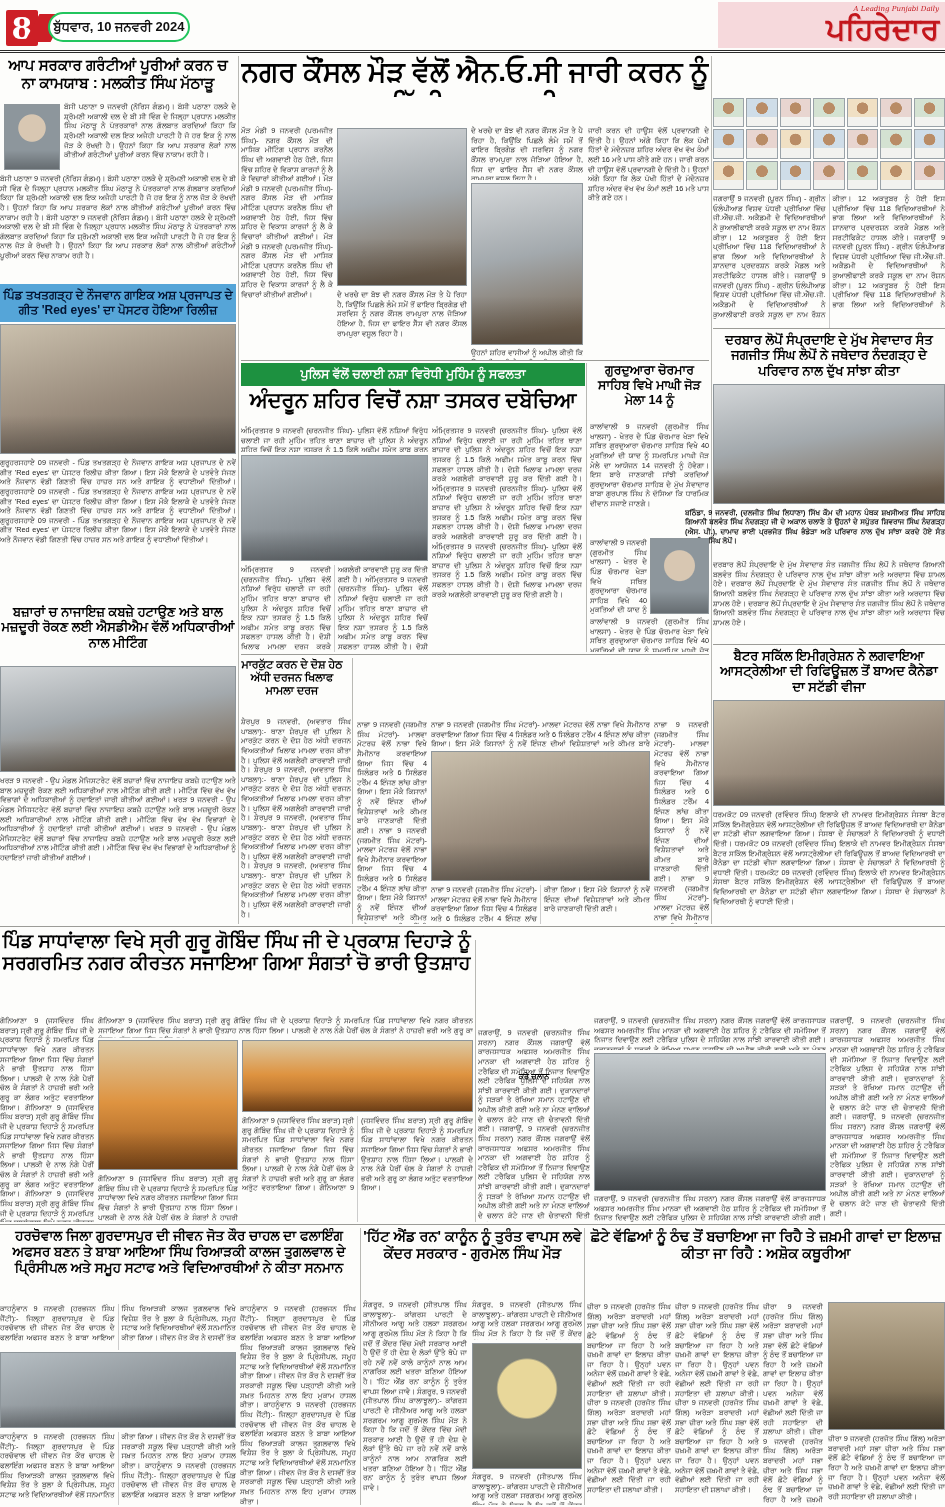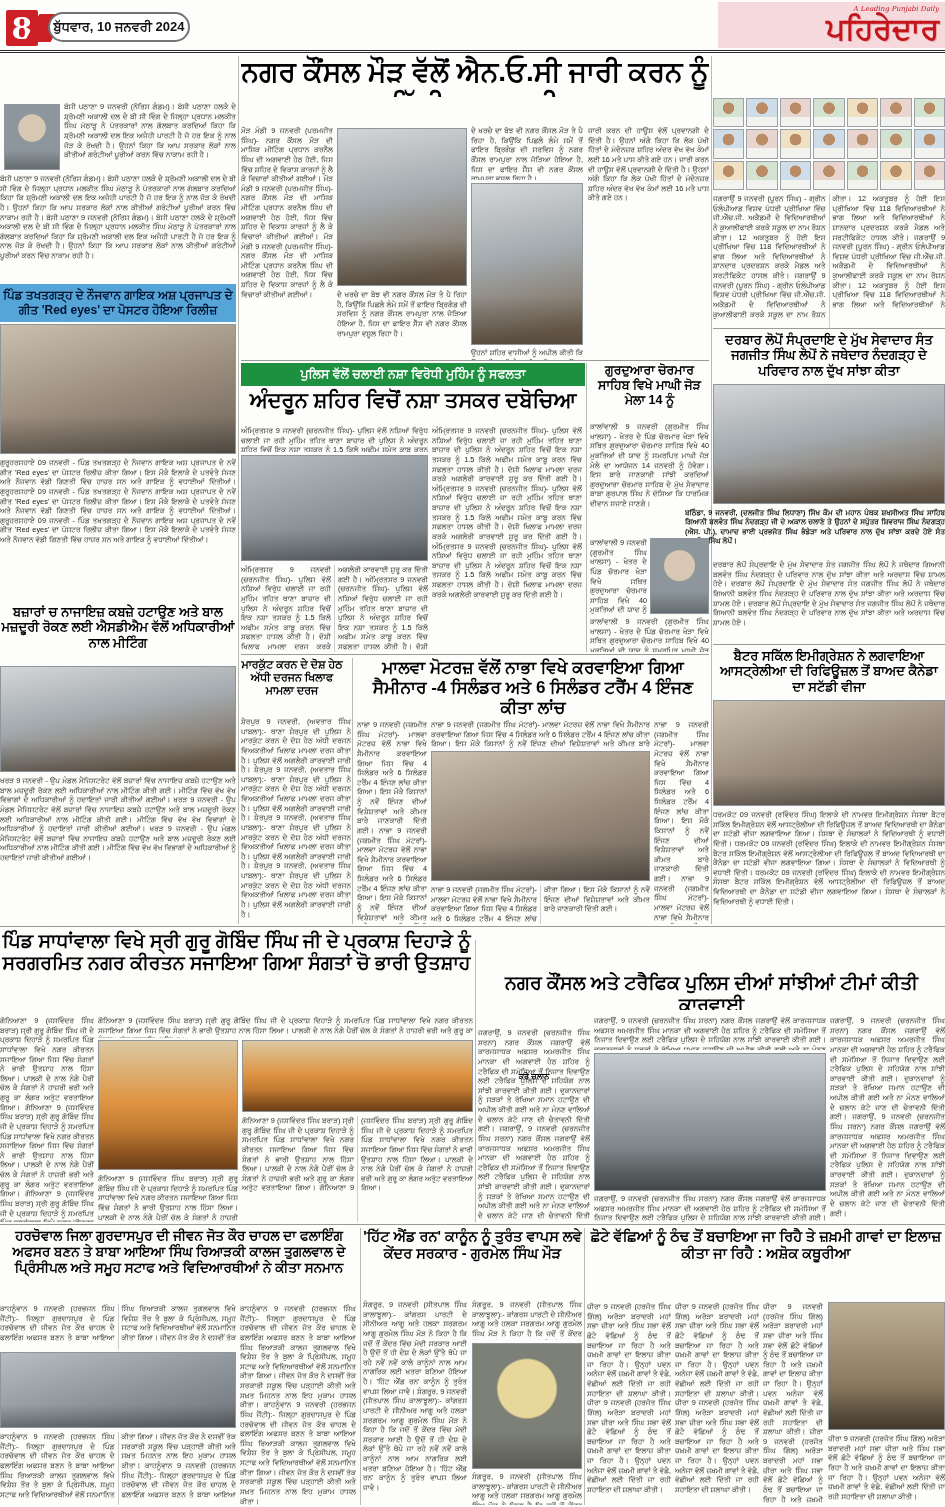--- a/index.html
+++ b/index.html
@@ -3,21 +3,21 @@
 <meta charset="utf-8">
 <style>
   html,body{margin:0;padding:0;background:#e8e8e4;}
   #page{position:relative;width:945px;height:1507px;background:#fdfdfb;margin:0 auto;
         font-family:"Liberation Sans","DejaVu Sans",sans-serif;overflow:hidden;}
   .abs{position:absolute;box-sizing:border-box;overflow:hidden;}
   
   .pagebox{background:#cd1f26;color:#fff;font-family:"DejaVu Serif",serif;font-weight:bold;
            font-size:30px;display:flex;align-items:center;justify-content:center;border-radius:2px;}
   .ribbon{background:#cd1f26;transform:skewX(-28deg);}
-  .datepill{background:#fff;border:2px solid #737373;border-radius:16px;display:flex;align-items:center;
+  .datepill{background:#fff;border:2px solid #22c55e;border-radius:16px;display:flex;align-items:center;
             justify-content:center;font-weight:bold;font-size:13px;color:#111;}
   .logoblock{background:#f6d9dc;display:flex;flex-direction:column;align-items:flex-end;justify-content:center;padding:1px 6px;}
   .logotag{color:#c3161c;font-size:7px;font-style:italic;font-family:"DejaVu Serif",serif;line-height:1;}
   .logotxt{color:#c3161c;font-size:30px;font-weight:bold;line-height:1.05;text-shadow:1px 1px 0 #e8a7ab;}
   .mastrule{border-top:3px double #2a2a2a;}
   
   .h{font-weight:bold;color:#000;text-align:center;line-height:1.18;}
   .bt{font-size:7.3px;line-height:1.32;text-align:justify;color:#1d1d1d;}
   .bt2{column-count:2;column-gap:7px;column-rule:1px solid #ccc;}
   .cap{font-size:7.2px;line-height:1.3;text-align:justify;color:#111;font-weight:bold;}
@@ -70,20 +70,21 @@
   <div class="abs vr" style="left:475px;top:940px;height:282px;"></div>
   <div class="abs vr" style="left:360px;top:1228px;height:277px;"></div>
   <div class="abs vr" style="left:584px;top:1228px;height:277px;"></div>
   <div class="abs hr1" style="left:241px;top:360px;width:468px;"></div>
   <div class="abs hr1" style="left:241px;top:654px;width:468px;"></div>
   <div class="abs hr1" style="left:713px;top:328px;width:232px;"></div>
   <div class="abs hr1" style="left:713px;top:644px;width:232px;"></div>
   <div class="abs hr1" style="left:0;top:926px;width:945px;"></div>
   <div class="abs hr1" style="left:0;top:1224px;width:945px;"></div>
 
+  <div class="abs h" style="left:0;top:56px;width:236px;height:44px;font-size:15px;">ਆਪ ਸਰਕਾਰ ਗਰੰਟੀਆਂ ਪੂਰੀਆਂ ਕਰਨ ਚ ਨਾ ਕਾਮਯਾਬ : ਮਲਕੀਤ ਸਿੰਘ ਮੱਠਾੜੂ</div>
   <div class="abs ph ph--portrait" style="left:4px;top:104px;width:56px;height:66px;"></div>
   <div class="abs bt" style="left:64px;top:102px;width:172px;height:70px;">ਬੱਸੀ ਪਠਾਣਾ 9 ਜਨਵਰੀ (ਨੋਰਿਸ ਗੰਡਮ)। ਬੱਸੀ ਪਠਾਣਾ ਹਲਕੇ ਦੇ ਸ਼੍ਰੋਮਣੀ ਅਕਾਲੀ ਦਲ ਦੇ ਬੀ ਸੀ ਵਿੰਗ ਦੇ ਜਿਲ੍ਹਾ ਪ੍ਰਧਾਨ ਮਲਕੀਤ ਸਿੰਘ ਮੱਠਾੜੂ ਨੇ ਪੱਤਰਕਾਰਾਂ ਨਾਲ ਗੱਲਬਾਤ ਕਰਦਿਆਂ ਕਿਹਾ ਕਿ ਸ਼੍ਰੋਮਣੀ ਅਕਾਲੀ ਦਲ ਇਕ ਅਜੇਹੀ ਪਾਰਟੀ ਹੈ ਜੋ ਹਰ ਇਕ ਨੂੰ ਨਾਲ ਜੋੜ ਕੇ ਰੱਖਦੀ ਹੈ। ਉਹਨਾਂ ਕਿਹਾ ਕਿ ਆਪ ਸਰਕਾਰ ਲੋਕਾਂ ਨਾਲ ਕੀਤੀਆਂ ਗਰੰਟੀਆਂ ਪੂਰੀਆਂ ਕਰਨ ਵਿੱਚ ਨਾਕਾਮ ਰਹੀ ਹੈ।</div>
   <div class="abs bt" style="left:0;top:174px;width:236px;height:108px;">ਬੱਸੀ ਪਠਾਣਾ 9 ਜਨਵਰੀ (ਨੋਰਿਸ ਗੰਡਮ)। ਬੱਸੀ ਪਠਾਣਾ ਹਲਕੇ ਦੇ ਸ਼੍ਰੋਮਣੀ ਅਕਾਲੀ ਦਲ ਦੇ ਬੀ ਸੀ ਵਿੰਗ ਦੇ ਜਿਲ੍ਹਾ ਪ੍ਰਧਾਨ ਮਲਕੀਤ ਸਿੰਘ ਮੱਠਾੜੂ ਨੇ ਪੱਤਰਕਾਰਾਂ ਨਾਲ ਗੱਲਬਾਤ ਕਰਦਿਆਂ ਕਿਹਾ ਕਿ ਸ਼੍ਰੋਮਣੀ ਅਕਾਲੀ ਦਲ ਇਕ ਅਜੇਹੀ ਪਾਰਟੀ ਹੈ ਜੋ ਹਰ ਇਕ ਨੂੰ ਨਾਲ ਜੋੜ ਕੇ ਰੱਖਦੀ ਹੈ। ਉਹਨਾਂ ਕਿਹਾ ਕਿ ਆਪ ਸਰਕਾਰ ਲੋਕਾਂ ਨਾਲ ਕੀਤੀਆਂ ਗਰੰਟੀਆਂ ਪੂਰੀਆਂ ਕਰਨ ਵਿੱਚ ਨਾਕਾਮ ਰਹੀ ਹੈ। ਬੱਸੀ ਪਠਾਣਾ 9 ਜਨਵਰੀ (ਨੋਰਿਸ ਗੰਡਮ)। ਬੱਸੀ ਪਠਾਣਾ ਹਲਕੇ ਦੇ ਸ਼੍ਰੋਮਣੀ ਅਕਾਲੀ ਦਲ ਦੇ ਬੀ ਸੀ ਵਿੰਗ ਦੇ ਜਿਲ੍ਹਾ ਪ੍ਰਧਾਨ ਮਲਕੀਤ ਸਿੰਘ ਮੱਠਾੜੂ ਨੇ ਪੱਤਰਕਾਰਾਂ ਨਾਲ ਗੱਲਬਾਤ ਕਰਦਿਆਂ ਕਿਹਾ ਕਿ ਸ਼੍ਰੋਮਣੀ ਅਕਾਲੀ ਦਲ ਇਕ ਅਜੇਹੀ ਪਾਰਟੀ ਹੈ ਜੋ ਹਰ ਇਕ ਨੂੰ ਨਾਲ ਜੋੜ ਕੇ ਰੱਖਦੀ ਹੈ। ਉਹਨਾਂ ਕਿਹਾ ਕਿ ਆਪ ਸਰਕਾਰ ਲੋਕਾਂ ਨਾਲ ਕੀਤੀਆਂ ਗਰੰਟੀਆਂ ਪੂਰੀਆਂ ਕਰਨ ਵਿੱਚ ਨਾਕਾਮ ਰਹੀ ਹੈ।</div>
 
   <div class="abs klb" style="left:0;top:284px;width:236px;height:38px;font-size:12px;">ਪਿੰਡ ਤਖਤਗੜ੍ਹ ਦੇ ਨੌਜਵਾਨ ਗਾਇਕ ਅਸ਼ ਪ੍ਰਜਾਪਤ ਦੇ ਗੀਤ 'Red eyes' ਦਾ ਪੋਸਟਰ ਹੋਇਆ ਰਿਲੀਜ਼</div>
   <div class="abs ph ph--warm" style="left:0;top:324px;width:236px;height:130px;"></div>
   <div class="abs bt" style="left:0;top:458px;width:236px;height:144px;">ਗੁਰੂਹਰਸਹਾਏ 09 ਜਨਵਰੀ - ਪਿੰਡ ਤਖਤਗੜ੍ਹ ਦੇ ਨੌਜਵਾਨ ਗਾਇਕ ਅਸ਼ ਪ੍ਰਜਾਪਤ ਦੇ ਨਵੇਂ ਗੀਤ 'Red eyes' ਦਾ ਪੋਸਟਰ ਰਿਲੀਜ਼ ਕੀਤਾ ਗਿਆ। ਇਸ ਮੌਕੇ ਇਲਾਕੇ ਦੇ ਪਤਵੰਤੇ ਸੱਜਣ ਅਤੇ ਨੌਜਵਾਨ ਵੱਡੀ ਗਿਣਤੀ ਵਿੱਚ ਹਾਜ਼ਰ ਸਨ ਅਤੇ ਗਾਇਕ ਨੂੰ ਵਧਾਈਆਂ ਦਿੱਤੀਆਂ। ਗੁਰੂਹਰਸਹਾਏ 09 ਜਨਵਰੀ - ਪਿੰਡ ਤਖਤਗੜ੍ਹ ਦੇ ਨੌਜਵਾਨ ਗਾਇਕ ਅਸ਼ ਪ੍ਰਜਾਪਤ ਦੇ ਨਵੇਂ ਗੀਤ 'Red eyes' ਦਾ ਪੋਸਟਰ ਰਿਲੀਜ਼ ਕੀਤਾ ਗਿਆ। ਇਸ ਮੌਕੇ ਇਲਾਕੇ ਦੇ ਪਤਵੰਤੇ ਸੱਜਣ ਅਤੇ ਨੌਜਵਾਨ ਵੱਡੀ ਗਿਣਤੀ ਵਿੱਚ ਹਾਜ਼ਰ ਸਨ ਅਤੇ ਗਾਇਕ ਨੂੰ ਵਧਾਈਆਂ ਦਿੱਤੀਆਂ। ਗੁਰੂਹਰਸਹਾਏ 09 ਜਨਵਰੀ - ਪਿੰਡ ਤਖਤਗੜ੍ਹ ਦੇ ਨੌਜਵਾਨ ਗਾਇਕ ਅਸ਼ ਪ੍ਰਜਾਪਤ ਦੇ ਨਵੇਂ ਗੀਤ 'Red eyes' ਦਾ ਪੋਸਟਰ ਰਿਲੀਜ਼ ਕੀਤਾ ਗਿਆ। ਇਸ ਮੌਕੇ ਇਲਾਕੇ ਦੇ ਪਤਵੰਤੇ ਸੱਜਣ ਅਤੇ ਨੌਜਵਾਨ ਵੱਡੀ ਗਿਣਤੀ ਵਿੱਚ ਹਾਜ਼ਰ ਸਨ ਅਤੇ ਗਾਇਕ ਨੂੰ ਵਧਾਈਆਂ ਦਿੱਤੀਆਂ।</div>
 
   <div class="abs h" style="left:0;top:604px;width:236px;height:60px;font-size:13px;">ਬਜ਼ਾਰਾਂ ਚ ਨਾਜਾਇਜ਼ ਕਬਜ਼ੇ ਹਟਾਉਣ ਅਤੇ ਬਾਲ ਮਜ਼ਦੂਰੀ ਰੋਕਣ ਲਈ ਐਸਡੀਐਮ ਵੱਲੋਂ ਅਧਿਕਾਰੀਆਂ ਨਾਲ ਮੀਟਿੰਗ</div>
   <div class="abs ph ph--indoor" style="left:0;top:666px;width:236px;height:106px;"></div>
@@ -137,40 +138,38 @@
 
   <div class="abs h" style="left:590px;top:363px;width:119px;height:56px;font-size:12.5px;">ਗੁਰਦੁਆਰਾ ਚੋਰਮਾਰ ਸਾਹਿਬ ਵਿਖੇ ਮਾਘੀ ਜੋੜ ਮੇਲਾ 14 ਨੂੰ</div>
   <div class="abs bt" style="left:590px;top:422px;width:119px;height:114px;">ਕਾਲਾਂਵਾਲੀ 9 ਜਨਵਰੀ (ਗੁਰਮੀਤ ਸਿੰਘ ਖਾਲਸਾ) - ਖੇਤਰ ਦੇ ਪਿੰਡ ਚੋਰਮਾਰ ਖੇੜਾ ਵਿਖੇ ਸਥਿਤ ਗੁਰਦੁਆਰਾ ਚੋਰਮਾਰ ਸਾਹਿਬ ਵਿਖੇ 40 ਮੁਕਤਿਆਂ ਦੀ ਯਾਦ ਨੂੰ ਸਮਰਪਿਤ ਮਾਘੀ ਜੋੜ ਮੇਲੇ ਦਾ ਆਯੋਜਨ 14 ਜਨਵਰੀ ਨੂੰ ਹੋਵੇਗਾ। ਇਸ ਬਾਰੇ ਜਾਣਕਾਰੀ ਸਾਂਝੀ ਕਰਦਿਆਂ ਗੁਰਦੁਆਰਾ ਚੋਰਮਾਰ ਸਾਹਿਬ ਦੇ ਮੁੱਖ ਸੇਵਾਦਾਰ ਬਾਬਾ ਗੁਰਪਾਲ ਸਿੰਘ ਨੇ ਦੱਸਿਆ ਕਿ ਧਾਰਮਿਕ ਦੀਵਾਨ ਸਜਾਏ ਜਾਣਗੇ।</div>
   <div class="abs ph ph--portrait" style="left:650px;top:538px;width:59px;height:76px;"></div>
   <div class="abs bt" style="left:590px;top:538px;width:57px;height:76px;">ਕਾਲਾਂਵਾਲੀ 9 ਜਨਵਰੀ (ਗੁਰਮੀਤ ਸਿੰਘ ਖਾਲਸਾ) - ਖੇਤਰ ਦੇ ਪਿੰਡ ਚੋਰਮਾਰ ਖੇੜਾ ਵਿਖੇ ਸਥਿਤ ਗੁਰਦੁਆਰਾ ਚੋਰਮਾਰ ਸਾਹਿਬ ਵਿਖੇ 40 ਮੁਕਤਿਆਂ ਦੀ ਯਾਦ ਨੂੰ ਸਮਰਪਿਤ ਮਾਘੀ ਜੋੜ ਮੇਲੇ ਦਾ ਆਯੋਜਨ 14 ਜਨਵਰੀ ਨੂੰ ਹੋਵੇਗਾ। ਇਸ ਬਾਰੇ ਜਾਣਕਾਰੀ ਸਾਂਝੀ ਕਰਦਿਆਂ ਗੁਰਦੁਆਰਾ ਚੋਰਮਾਰ ਸਾਹਿਬ ਦੇ ਮੁੱਖ ਸੇਵਾਦਾਰ ਬਾਬਾ ਗੁਰਪਾਲ ਸਿੰਘ ਨੇ ਦੱਸਿਆ ਕਿ ਧਾਰਮਿਕ ਦੀਵਾਨ ਸਜਾਏ ਜਾਣਗੇ।</div>
   <div class="abs bt" style="left:590px;top:617px;width:119px;height:35px;">ਕਾਲਾਂਵਾਲੀ 9 ਜਨਵਰੀ (ਗੁਰਮੀਤ ਸਿੰਘ ਖਾਲਸਾ) - ਖੇਤਰ ਦੇ ਪਿੰਡ ਚੋਰਮਾਰ ਖੇੜਾ ਵਿਖੇ ਸਥਿਤ ਗੁਰਦੁਆਰਾ ਚੋਰਮਾਰ ਸਾਹਿਬ ਵਿਖੇ 40 ਮੁਕਤਿਆਂ ਦੀ ਯਾਦ ਨੂੰ ਸਮਰਪਿਤ ਮਾਘੀ ਜੋੜ ਮੇਲੇ ਦਾ ਆਯੋਜਨ 14 ਜਨਵਰੀ ਨੂੰ ਹੋਵੇਗਾ। ਇਸ ਬਾਰੇ ਜਾਣਕਾਰੀ ਸਾਂਝੀ ਕਰਦਿਆਂ ਗੁਰਦੁਆਰਾ ਚੋਰਮਾਰ ਸਾਹਿਬ ਦੇ ਮੁੱਖ ਸੇਵਾਦਾਰ ਬਾਬਾ ਗੁਰਪਾਲ ਸਿੰਘ ਨੇ ਦੱਸਿਆ ਕਿ ਧਾਰਮਿਕ ਦੀਵਾਨ ਸਜਾਏ ਜਾਣਗੇ।</div>
 
   <div class="abs h" style="left:237px;top:658px;width:110px;height:56px;font-size:11px;">ਮਾਰਕੁੱਟ ਕਰਨ ਦੇ ਦੋਸ਼ ਹੇਠ ਅੱਧੀ ਦਰਜਨ ਖਿਲਾਫ ਮਾਮਲਾ ਦਰਜ</div>
   <div class="abs bt" style="left:241px;top:717px;width:110px;height:207px;">ਸ਼ੇਰਪੁਰ 9 ਜਨਵਰੀ, (ਅਵਤਾਰ ਸਿੰਘ ਪਾਬਲਾ):- ਥਾਣਾ ਸ਼ੇਰਪੁਰ ਦੀ ਪੁਲਿਸ ਨੇ ਮਾਰਕੁੱਟ ਕਰਨ ਦੇ ਦੋਸ਼ ਹੇਠ ਅੱਧੀ ਦਰਜਨ ਵਿਅਕਤੀਆਂ ਖਿਲਾਫ ਮਾਮਲਾ ਦਰਜ ਕੀਤਾ ਹੈ। ਪੁਲਿਸ ਵੱਲੋਂ ਅਗਲੇਰੀ ਕਾਰਵਾਈ ਜਾਰੀ ਹੈ। ਸ਼ੇਰਪੁਰ 9 ਜਨਵਰੀ, (ਅਵਤਾਰ ਸਿੰਘ ਪਾਬਲਾ):- ਥਾਣਾ ਸ਼ੇਰਪੁਰ ਦੀ ਪੁਲਿਸ ਨੇ ਮਾਰਕੁੱਟ ਕਰਨ ਦੇ ਦੋਸ਼ ਹੇਠ ਅੱਧੀ ਦਰਜਨ ਵਿਅਕਤੀਆਂ ਖਿਲਾਫ ਮਾਮਲਾ ਦਰਜ ਕੀਤਾ ਹੈ। ਪੁਲਿਸ ਵੱਲੋਂ ਅਗਲੇਰੀ ਕਾਰਵਾਈ ਜਾਰੀ ਹੈ। ਸ਼ੇਰਪੁਰ 9 ਜਨਵਰੀ, (ਅਵਤਾਰ ਸਿੰਘ ਪਾਬਲਾ):- ਥਾਣਾ ਸ਼ੇਰਪੁਰ ਦੀ ਪੁਲਿਸ ਨੇ ਮਾਰਕੁੱਟ ਕਰਨ ਦੇ ਦੋਸ਼ ਹੇਠ ਅੱਧੀ ਦਰਜਨ ਵਿਅਕਤੀਆਂ ਖਿਲਾਫ ਮਾਮਲਾ ਦਰਜ ਕੀਤਾ ਹੈ। ਪੁਲਿਸ ਵੱਲੋਂ ਅਗਲੇਰੀ ਕਾਰਵਾਈ ਜਾਰੀ ਹੈ। ਸ਼ੇਰਪੁਰ 9 ਜਨਵਰੀ, (ਅਵਤਾਰ ਸਿੰਘ ਪਾਬਲਾ):- ਥਾਣਾ ਸ਼ੇਰਪੁਰ ਦੀ ਪੁਲਿਸ ਨੇ ਮਾਰਕੁੱਟ ਕਰਨ ਦੇ ਦੋਸ਼ ਹੇਠ ਅੱਧੀ ਦਰਜਨ ਵਿਅਕਤੀਆਂ ਖਿਲਾਫ ਮਾਮਲਾ ਦਰਜ ਕੀਤਾ ਹੈ। ਪੁਲਿਸ ਵੱਲੋਂ ਅਗਲੇਰੀ ਕਾਰਵਾਈ ਜਾਰੀ ਹੈ।</div>
 
-  <div class="abs h" style="left:357px;top:658px;width:352px;height:58px;font-size:17px;">ਮਾਲਵਾ ਮੋਟਰਜ਼ ਵੱਲੋਂ ਨਾਭਾ ਵਿਖੇ ਕਰਵਾਇਆ ਗਿਆ ਸੈਮੀਨਾਰ -4 ਸਿਲੰਡਰ ਅਤੇ 6 ਸਿਲੰਡਰ ਟਰੈਂਮ 4 ਇੰਜਣ ਕੀਤਾ ਲਾਂਚ</div>
   <div class="abs bt" style="left:357px;top:720px;width:70px;height:204px;">ਨਾਭਾ 9 ਜਨਵਰੀ (ਜਗਮੀਤ ਸਿੰਘ ਮੱਟਰਾਂ)- ਮਾਲਵਾ ਮੋਟਰਜ਼ ਵੱਲੋਂ ਨਾਭਾ ਵਿਖੇ ਸੈਮੀਨਾਰ ਕਰਵਾਇਆ ਗਿਆ ਜਿਸ ਵਿੱਚ 4 ਸਿਲੰਡਰ ਅਤੇ 6 ਸਿਲੰਡਰ ਟਰੈਂਮ 4 ਇੰਜਣ ਲਾਂਚ ਕੀਤਾ ਗਿਆ। ਇਸ ਮੌਕੇ ਕਿਸਾਨਾਂ ਨੂੰ ਨਵੇਂ ਇੰਜਣ ਦੀਆਂ ਵਿਸ਼ੇਸ਼ਤਾਵਾਂ ਅਤੇ ਕੀਮਤ ਬਾਰੇ ਜਾਣਕਾਰੀ ਦਿੱਤੀ ਗਈ। ਨਾਭਾ 9 ਜਨਵਰੀ (ਜਗਮੀਤ ਸਿੰਘ ਮੱਟਰਾਂ)- ਮਾਲਵਾ ਮੋਟਰਜ਼ ਵੱਲੋਂ ਨਾਭਾ ਵਿਖੇ ਸੈਮੀਨਾਰ ਕਰਵਾਇਆ ਗਿਆ ਜਿਸ ਵਿੱਚ 4 ਸਿਲੰਡਰ ਅਤੇ 6 ਸਿਲੰਡਰ ਟਰੈਂਮ 4 ਇੰਜਣ ਲਾਂਚ ਕੀਤਾ ਗਿਆ। ਇਸ ਮੌਕੇ ਕਿਸਾਨਾਂ ਨੂੰ ਨਵੇਂ ਇੰਜਣ ਦੀਆਂ ਵਿਸ਼ੇਸ਼ਤਾਵਾਂ ਅਤੇ ਕੀਮਤ ਬਾਰੇ ਜਾਣਕਾਰੀ ਦਿੱਤੀ ਗਈ।</div>
   <div class="abs bt" style="left:431px;top:720px;width:219px;height:28px;">ਨਾਭਾ 9 ਜਨਵਰੀ (ਜਗਮੀਤ ਸਿੰਘ ਮੱਟਰਾਂ)- ਮਾਲਵਾ ਮੋਟਰਜ਼ ਵੱਲੋਂ ਨਾਭਾ ਵਿਖੇ ਸੈਮੀਨਾਰ ਕਰਵਾਇਆ ਗਿਆ ਜਿਸ ਵਿੱਚ 4 ਸਿਲੰਡਰ ਅਤੇ 6 ਸਿਲੰਡਰ ਟਰੈਂਮ 4 ਇੰਜਣ ਲਾਂਚ ਕੀਤਾ ਗਿਆ। ਇਸ ਮੌਕੇ ਕਿਸਾਨਾਂ ਨੂੰ ਨਵੇਂ ਇੰਜਣ ਦੀਆਂ ਵਿਸ਼ੇਸ਼ਤਾਵਾਂ ਅਤੇ ਕੀਮਤ ਬਾਰੇ ਜਾਣਕਾਰੀ ਦਿੱਤੀ ਗਈ।</div>
   <div class="abs ph ph--warm" style="left:431px;top:751px;width:219px;height:130px;"></div>
   <div class="abs bt bt2" style="left:431px;top:885px;width:219px;height:39px;">ਨਾਭਾ 9 ਜਨਵਰੀ (ਜਗਮੀਤ ਸਿੰਘ ਮੱਟਰਾਂ)- ਮਾਲਵਾ ਮੋਟਰਜ਼ ਵੱਲੋਂ ਨਾਭਾ ਵਿਖੇ ਸੈਮੀਨਾਰ ਕਰਵਾਇਆ ਗਿਆ ਜਿਸ ਵਿੱਚ 4 ਸਿਲੰਡਰ ਅਤੇ 6 ਸਿਲੰਡਰ ਟਰੈਂਮ 4 ਇੰਜਣ ਲਾਂਚ ਕੀਤਾ ਗਿਆ। ਇਸ ਮੌਕੇ ਕਿਸਾਨਾਂ ਨੂੰ ਨਵੇਂ ਇੰਜਣ ਦੀਆਂ ਵਿਸ਼ੇਸ਼ਤਾਵਾਂ ਅਤੇ ਕੀਮਤ ਬਾਰੇ ਜਾਣਕਾਰੀ ਦਿੱਤੀ ਗਈ।</div>
   <div class="abs bt" style="left:654px;top:720px;width:55px;height:204px;">ਨਾਭਾ 9 ਜਨਵਰੀ (ਜਗਮੀਤ ਸਿੰਘ ਮੱਟਰਾਂ)- ਮਾਲਵਾ ਮੋਟਰਜ਼ ਵੱਲੋਂ ਨਾਭਾ ਵਿਖੇ ਸੈਮੀਨਾਰ ਕਰਵਾਇਆ ਗਿਆ ਜਿਸ ਵਿੱਚ 4 ਸਿਲੰਡਰ ਅਤੇ 6 ਸਿਲੰਡਰ ਟਰੈਂਮ 4 ਇੰਜਣ ਲਾਂਚ ਕੀਤਾ ਗਿਆ। ਇਸ ਮੌਕੇ ਕਿਸਾਨਾਂ ਨੂੰ ਨਵੇਂ ਇੰਜਣ ਦੀਆਂ ਵਿਸ਼ੇਸ਼ਤਾਵਾਂ ਅਤੇ ਕੀਮਤ ਬਾਰੇ ਜਾਣਕਾਰੀ ਦਿੱਤੀ ਗਈ। ਨਾਭਾ 9 ਜਨਵਰੀ (ਜਗਮੀਤ ਸਿੰਘ ਮੱਟਰਾਂ)- ਮਾਲਵਾ ਮੋਟਰਜ਼ ਵੱਲੋਂ ਨਾਭਾ ਵਿਖੇ ਸੈਮੀਨਾਰ ਕਰਵਾਇਆ ਗਿਆ ਜਿਸ ਵਿੱਚ 4 ਸਿਲੰਡਰ ਅਤੇ 6 ਸਿਲੰਡਰ ਟਰੈਂਮ 4 ਇੰਜਣ ਲਾਂਚ ਕੀਤਾ ਗਿਆ। ਇਸ ਮੌਕੇ ਕਿਸਾਨਾਂ ਨੂੰ ਨਵੇਂ ਇੰਜਣ ਦੀਆਂ ਵਿਸ਼ੇਸ਼ਤਾਵਾਂ ਅਤੇ ਕੀਮਤ ਬਾਰੇ ਜਾਣਕਾਰੀ ਦਿੱਤੀ ਗਈ।</div>
 
   <div class="abs h" style="left:713px;top:648px;width:232px;height:50px;font-size:13px;">ਬੈਟਰ ਸਕਿੱਲ ਇਮੀਗ੍ਰੇਸ਼ਨ ਨੇ ਲਗਵਾਇਆ ਆਸਟ੍ਰੇਲੀਆ ਦੀ ਰਿਫਿਊਜ਼ਲ ਤੋਂ ਬਾਅਦ ਕੈਨੇਡਾ ਦਾ ਸਟੱਡੀ ਵੀਜਾ</div>
   <div class="abs ph ph--warm" style="left:713px;top:700px;width:232px;height:106px;"></div>
   <div class="abs bt" style="left:713px;top:810px;width:232px;height:114px;">ਧਰਮਕੋਟ 09 ਜਨਵਰੀ (ਰਵਿੰਦਰ ਸਿੰਘ) ਇਲਾਕੇ ਦੀ ਨਾਮਵਰ ਇਮੀਗ੍ਰੇਸ਼ਨ ਸੰਸਥਾ ਬੈਟਰ ਸਕਿੱਲ ਇਮੀਗ੍ਰੇਸ਼ਨ ਵੱਲੋਂ ਆਸਟ੍ਰੇਲੀਆ ਦੀ ਰਿਫਿਊਜ਼ਲ ਤੋਂ ਬਾਅਦ ਵਿਦਿਆਰਥੀ ਦਾ ਕੈਨੇਡਾ ਦਾ ਸਟੱਡੀ ਵੀਜਾ ਲਗਵਾਇਆ ਗਿਆ। ਸੰਸਥਾ ਦੇ ਸੰਚਾਲਕਾਂ ਨੇ ਵਿਦਿਆਰਥੀ ਨੂੰ ਵਧਾਈ ਦਿੱਤੀ। ਧਰਮਕੋਟ 09 ਜਨਵਰੀ (ਰਵਿੰਦਰ ਸਿੰਘ) ਇਲਾਕੇ ਦੀ ਨਾਮਵਰ ਇਮੀਗ੍ਰੇਸ਼ਨ ਸੰਸਥਾ ਬੈਟਰ ਸਕਿੱਲ ਇਮੀਗ੍ਰੇਸ਼ਨ ਵੱਲੋਂ ਆਸਟ੍ਰੇਲੀਆ ਦੀ ਰਿਫਿਊਜ਼ਲ ਤੋਂ ਬਾਅਦ ਵਿਦਿਆਰਥੀ ਦਾ ਕੈਨੇਡਾ ਦਾ ਸਟੱਡੀ ਵੀਜਾ ਲਗਵਾਇਆ ਗਿਆ। ਸੰਸਥਾ ਦੇ ਸੰਚਾਲਕਾਂ ਨੇ ਵਿਦਿਆਰਥੀ ਨੂੰ ਵਧਾਈ ਦਿੱਤੀ। ਧਰਮਕੋਟ 09 ਜਨਵਰੀ (ਰਵਿੰਦਰ ਸਿੰਘ) ਇਲਾਕੇ ਦੀ ਨਾਮਵਰ ਇਮੀਗ੍ਰੇਸ਼ਨ ਸੰਸਥਾ ਬੈਟਰ ਸਕਿੱਲ ਇਮੀਗ੍ਰੇਸ਼ਨ ਵੱਲੋਂ ਆਸਟ੍ਰੇਲੀਆ ਦੀ ਰਿਫਿਊਜ਼ਲ ਤੋਂ ਬਾਅਦ ਵਿਦਿਆਰਥੀ ਦਾ ਕੈਨੇਡਾ ਦਾ ਸਟੱਡੀ ਵੀਜਾ ਲਗਵਾਇਆ ਗਿਆ। ਸੰਸਥਾ ਦੇ ਸੰਚਾਲਕਾਂ ਨੇ ਵਿਦਿਆਰਥੀ ਨੂੰ ਵਧਾਈ ਦਿੱਤੀ।</div>
 
   <div class="abs h" style="left:0;top:930px;width:473px;height:82px;font-size:19px;">ਪਿੰਡ ਸਾਧਾਂਵਾਲਾ ਵਿਖੇ ਸ੍ਰੀ ਗੁਰੂ ਗੋਬਿੰਦ ਸਿੰਘ ਜੀ ਦੇ ਪ੍ਰਕਾਸ਼ ਦਿਹਾੜੇ ਨੂੰ ਸਰਗਰਮਿਤ ਨਗਰ ਕੀਰਤਨ ਸਜਾਇਆ ਗਿਆ ਸੰਗਤਾਂ ਚੋ ਭਾਰੀ ਉਤਸ਼ਾਹ</div>
   <div class="abs bt" style="left:0;top:1016px;width:94px;height:206px;">ਗੋਨਿਆਣਾ 9 (ਜਸਵਿੰਦਰ ਸਿੰਘ ਬਰਾੜ) ਸ੍ਰੀ ਗੁਰੂ ਗੋਬਿੰਦ ਸਿੰਘ ਜੀ ਦੇ ਪ੍ਰਕਾਸ਼ ਦਿਹਾੜੇ ਨੂੰ ਸਮਰਪਿਤ ਪਿੰਡ ਸਾਧਾਂਵਾਲਾ ਵਿਖੇ ਨਗਰ ਕੀਰਤਨ ਸਜਾਇਆ ਗਿਆ ਜਿਸ ਵਿੱਚ ਸੰਗਤਾਂ ਨੇ ਭਾਰੀ ਉਤਸ਼ਾਹ ਨਾਲ ਹਿੱਸਾ ਲਿਆ। ਪਾਲਕੀ ਦੇ ਨਾਲ ਨੰਗੇ ਪੈਰੀਂ ਚੱਲ ਕੇ ਸੰਗਤਾਂ ਨੇ ਹਾਜ਼ਰੀ ਭਰੀ ਅਤੇ ਗੁਰੂ ਕਾ ਲੰਗਰ ਅਤੁੱਟ ਵਰਤਾਇਆ ਗਿਆ। ਗੋਨਿਆਣਾ 9 (ਜਸਵਿੰਦਰ ਸਿੰਘ ਬਰਾੜ) ਸ੍ਰੀ ਗੁਰੂ ਗੋਬਿੰਦ ਸਿੰਘ ਜੀ ਦੇ ਪ੍ਰਕਾਸ਼ ਦਿਹਾੜੇ ਨੂੰ ਸਮਰਪਿਤ ਪਿੰਡ ਸਾਧਾਂਵਾਲਾ ਵਿਖੇ ਨਗਰ ਕੀਰਤਨ ਸਜਾਇਆ ਗਿਆ ਜਿਸ ਵਿੱਚ ਸੰਗਤਾਂ ਨੇ ਭਾਰੀ ਉਤਸ਼ਾਹ ਨਾਲ ਹਿੱਸਾ ਲਿਆ। ਪਾਲਕੀ ਦੇ ਨਾਲ ਨੰਗੇ ਪੈਰੀਂ ਚੱਲ ਕੇ ਸੰਗਤਾਂ ਨੇ ਹਾਜ਼ਰੀ ਭਰੀ ਅਤੇ ਗੁਰੂ ਕਾ ਲੰਗਰ ਅਤੁੱਟ ਵਰਤਾਇਆ ਗਿਆ। ਗੋਨਿਆਣਾ 9 (ਜਸਵਿੰਦਰ ਸਿੰਘ ਬਰਾੜ) ਸ੍ਰੀ ਗੁਰੂ ਗੋਬਿੰਦ ਸਿੰਘ ਜੀ ਦੇ ਪ੍ਰਕਾਸ਼ ਦਿਹਾੜੇ ਨੂੰ ਸਮਰਪਿਤ ਪਿੰਡ ਸਾਧਾਂਵਾਲਾ ਵਿਖੇ ਨਗਰ ਕੀਰਤਨ ਸਜਾਇਆ ਗਿਆ ਜਿਸ ਵਿੱਚ ਸੰਗਤਾਂ ਨੇ ਭਾਰੀ ਉਤਸ਼ਾਹ ਨਾਲ ਹਿੱਸਾ ਲਿਆ। ਪਾਲਕੀ ਦੇ ਨਾਲ ਨੰਗੇ ਪੈਰੀਂ ਚੱਲ ਕੇ ਸੰਗਤਾਂ ਨੇ ਹਾਜ਼ਰੀ ਭਰੀ ਅਤੇ ਗੁਰੂ ਕਾ ਲੰਗਰ ਅਤੁੱਟ ਵਰਤਾਇਆ ਗਿਆ।</div>
   <div class="abs bt" style="left:98px;top:1016px;width:375px;height:22px;">ਗੋਨਿਆਣਾ 9 (ਜਸਵਿੰਦਰ ਸਿੰਘ ਬਰਾੜ) ਸ੍ਰੀ ਗੁਰੂ ਗੋਬਿੰਦ ਸਿੰਘ ਜੀ ਦੇ ਪ੍ਰਕਾਸ਼ ਦਿਹਾੜੇ ਨੂੰ ਸਮਰਪਿਤ ਪਿੰਡ ਸਾਧਾਂਵਾਲਾ ਵਿਖੇ ਨਗਰ ਕੀਰਤਨ ਸਜਾਇਆ ਗਿਆ ਜਿਸ ਵਿੱਚ ਸੰਗਤਾਂ ਨੇ ਭਾਰੀ ਉਤਸ਼ਾਹ ਨਾਲ ਹਿੱਸਾ ਲਿਆ। ਪਾਲਕੀ ਦੇ ਨਾਲ ਨੰਗੇ ਪੈਰੀਂ ਚੱਲ ਕੇ ਸੰਗਤਾਂ ਨੇ ਹਾਜ਼ਰੀ ਭਰੀ ਅਤੇ ਗੁਰੂ ਕਾ ਲੰਗਰ ਅਤੁੱਟ ਵਰਤਾਇਆ ਗਿਆ।</div>
   <div class="abs ph ph--saffron" style="left:98px;top:1040px;width:140px;height:130px;"></div>
   <div class="abs ph ph--saffron" style="left:242px;top:1040px;width:231px;height:72px;"></div>
   <div class="abs bt bt2" style="left:242px;top:1116px;width:231px;height:106px;">ਗੋਨਿਆਣਾ 9 (ਜਸਵਿੰਦਰ ਸਿੰਘ ਬਰਾੜ) ਸ੍ਰੀ ਗੁਰੂ ਗੋਬਿੰਦ ਸਿੰਘ ਜੀ ਦੇ ਪ੍ਰਕਾਸ਼ ਦਿਹਾੜੇ ਨੂੰ ਸਮਰਪਿਤ ਪਿੰਡ ਸਾਧਾਂਵਾਲਾ ਵਿਖੇ ਨਗਰ ਕੀਰਤਨ ਸਜਾਇਆ ਗਿਆ ਜਿਸ ਵਿੱਚ ਸੰਗਤਾਂ ਨੇ ਭਾਰੀ ਉਤਸ਼ਾਹ ਨਾਲ ਹਿੱਸਾ ਲਿਆ। ਪਾਲਕੀ ਦੇ ਨਾਲ ਨੰਗੇ ਪੈਰੀਂ ਚੱਲ ਕੇ ਸੰਗਤਾਂ ਨੇ ਹਾਜ਼ਰੀ ਭਰੀ ਅਤੇ ਗੁਰੂ ਕਾ ਲੰਗਰ ਅਤੁੱਟ ਵਰਤਾਇਆ ਗਿਆ। ਗੋਨਿਆਣਾ 9 (ਜਸਵਿੰਦਰ ਸਿੰਘ ਬਰਾੜ) ਸ੍ਰੀ ਗੁਰੂ ਗੋਬਿੰਦ ਸਿੰਘ ਜੀ ਦੇ ਪ੍ਰਕਾਸ਼ ਦਿਹਾੜੇ ਨੂੰ ਸਮਰਪਿਤ ਪਿੰਡ ਸਾਧਾਂਵਾਲਾ ਵਿਖੇ ਨਗਰ ਕੀਰਤਨ ਸਜਾਇਆ ਗਿਆ ਜਿਸ ਵਿੱਚ ਸੰਗਤਾਂ ਨੇ ਭਾਰੀ ਉਤਸ਼ਾਹ ਨਾਲ ਹਿੱਸਾ ਲਿਆ। ਪਾਲਕੀ ਦੇ ਨਾਲ ਨੰਗੇ ਪੈਰੀਂ ਚੱਲ ਕੇ ਸੰਗਤਾਂ ਨੇ ਹਾਜ਼ਰੀ ਭਰੀ ਅਤੇ ਗੁਰੂ ਕਾ ਲੰਗਰ ਅਤੁੱਟ ਵਰਤਾਇਆ ਗਿਆ।</div>
   <div class="abs bt" style="left:98px;top:1174px;width:140px;height:48px;">ਗੋਨਿਆਣਾ 9 (ਜਸਵਿੰਦਰ ਸਿੰਘ ਬਰਾੜ) ਸ੍ਰੀ ਗੁਰੂ ਗੋਬਿੰਦ ਸਿੰਘ ਜੀ ਦੇ ਪ੍ਰਕਾਸ਼ ਦਿਹਾੜੇ ਨੂੰ ਸਮਰਪਿਤ ਪਿੰਡ ਸਾਧਾਂਵਾਲਾ ਵਿਖੇ ਨਗਰ ਕੀਰਤਨ ਸਜਾਇਆ ਗਿਆ ਜਿਸ ਵਿੱਚ ਸੰਗਤਾਂ ਨੇ ਭਾਰੀ ਉਤਸ਼ਾਹ ਨਾਲ ਹਿੱਸਾ ਲਿਆ। ਪਾਲਕੀ ਦੇ ਨਾਲ ਨੰਗੇ ਪੈਰੀਂ ਚੱਲ ਕੇ ਸੰਗਤਾਂ ਨੇ ਹਾਜ਼ਰੀ ਭਰੀ ਅਤੇ ਗੁਰੂ ਕਾ ਲੰਗਰ ਅਤੁੱਟ ਵਰਤਾਇਆ ਗਿਆ।</div>
 
-  <div class="abs h" style="left:478px;top:972px;width:467px;height:38px;font-size:19px;">ਨਗਰ ਕੌਂਸਲ ਅਤੇ ਟਰੈਫਿਕ ਪੁਲਿਸ ਦੀਆਂ ਸਾਂਝੀਆਂ ਟੀਮਾਂ ਕੀਤੀ ਕਾਰਵਾਈ</div>
   <div class="abs h" style="left:478px;top:1072px;width:112px;height:12px;font-size:8px;">ਕਰੇ ਚਲਾਨ</div>
   <div class="abs bt" style="left:478px;top:1028px;width:112px;height:194px;">ਜਗਰਾਉਂ, 9 ਜਨਵਰੀ (ਚਰਨਜੀਤ ਸਿੰਘ ਸਰਨਾ) ਨਗਰ ਕੌਂਸਲ ਜਗਰਾਉਂ ਵੱਲੋਂ ਕਾਰਜਸਾਧਕ ਅਫਸਰ ਅਮਰਜੀਤ ਸਿੰਘ ਮਾਨਕਾ ਦੀ ਅਗਵਾਈ ਹੇਠ ਸ਼ਹਿਰ ਨੂੰ ਟਰੈਫਿਕ ਦੀ ਸਮੱਸਿਆ ਤੋਂ ਨਿਜਾਤ ਦਿਵਾਉਣ ਲਈ ਟਰੈਫਿਕ ਪੁਲਿਸ ਦੇ ਸਹਿਯੋਗ ਨਾਲ ਸਾਂਝੀ ਕਾਰਵਾਈ ਕੀਤੀ ਗਈ। ਦੁਕਾਨਦਾਰਾਂ ਨੂੰ ਸੜਕਾਂ ਤੇ ਰੱਖਿਆ ਸਮਾਨ ਹਟਾਉਣ ਦੀ ਅਪੀਲ ਕੀਤੀ ਗਈ ਅਤੇ ਨਾ ਮੰਨਣ ਵਾਲਿਆਂ ਦੇ ਚਲਾਨ ਕੱਟੇ ਜਾਣ ਦੀ ਚੇਤਾਵਨੀ ਦਿੱਤੀ ਗਈ। ਜਗਰਾਉਂ, 9 ਜਨਵਰੀ (ਚਰਨਜੀਤ ਸਿੰਘ ਸਰਨਾ) ਨਗਰ ਕੌਂਸਲ ਜਗਰਾਉਂ ਵੱਲੋਂ ਕਾਰਜਸਾਧਕ ਅਫਸਰ ਅਮਰਜੀਤ ਸਿੰਘ ਮਾਨਕਾ ਦੀ ਅਗਵਾਈ ਹੇਠ ਸ਼ਹਿਰ ਨੂੰ ਟਰੈਫਿਕ ਦੀ ਸਮੱਸਿਆ ਤੋਂ ਨਿਜਾਤ ਦਿਵਾਉਣ ਲਈ ਟਰੈਫਿਕ ਪੁਲਿਸ ਦੇ ਸਹਿਯੋਗ ਨਾਲ ਸਾਂਝੀ ਕਾਰਵਾਈ ਕੀਤੀ ਗਈ। ਦੁਕਾਨਦਾਰਾਂ ਨੂੰ ਸੜਕਾਂ ਤੇ ਰੱਖਿਆ ਸਮਾਨ ਹਟਾਉਣ ਦੀ ਅਪੀਲ ਕੀਤੀ ਗਈ ਅਤੇ ਨਾ ਮੰਨਣ ਵਾਲਿਆਂ ਦੇ ਚਲਾਨ ਕੱਟੇ ਜਾਣ ਦੀ ਚੇਤਾਵਨੀ ਦਿੱਤੀ ਗਈ।</div>
   <div class="abs bt" style="left:594px;top:1016px;width:232px;height:34px;">ਜਗਰਾਉਂ, 9 ਜਨਵਰੀ (ਚਰਨਜੀਤ ਸਿੰਘ ਸਰਨਾ) ਨਗਰ ਕੌਂਸਲ ਜਗਰਾਉਂ ਵੱਲੋਂ ਕਾਰਜਸਾਧਕ ਅਫਸਰ ਅਮਰਜੀਤ ਸਿੰਘ ਮਾਨਕਾ ਦੀ ਅਗਵਾਈ ਹੇਠ ਸ਼ਹਿਰ ਨੂੰ ਟਰੈਫਿਕ ਦੀ ਸਮੱਸਿਆ ਤੋਂ ਨਿਜਾਤ ਦਿਵਾਉਣ ਲਈ ਟਰੈਫਿਕ ਪੁਲਿਸ ਦੇ ਸਹਿਯੋਗ ਨਾਲ ਸਾਂਝੀ ਕਾਰਵਾਈ ਕੀਤੀ ਗਈ। ਦੁਕਾਨਦਾਰਾਂ ਨੂੰ ਸੜਕਾਂ ਤੇ ਰੱਖਿਆ ਸਮਾਨ ਹਟਾਉਣ ਦੀ ਅਪੀਲ ਕੀਤੀ ਗਈ ਅਤੇ ਨਾ ਮੰਨਣ ਵਾਲਿਆਂ ਦੇ ਚਲਾਨ ਕੱਟੇ ਜਾਣ ਦੀ ਚੇਤਾਵਨੀ ਦਿੱਤੀ ਗਈ।</div>
   <div class="abs ph ph--street" style="left:594px;top:1053px;width:232px;height:138px;"></div>
   <div class="abs bt" style="left:594px;top:1194px;width:232px;height:28px;">ਜਗਰਾਉਂ, 9 ਜਨਵਰੀ (ਚਰਨਜੀਤ ਸਿੰਘ ਸਰਨਾ) ਨਗਰ ਕੌਂਸਲ ਜਗਰਾਉਂ ਵੱਲੋਂ ਕਾਰਜਸਾਧਕ ਅਫਸਰ ਅਮਰਜੀਤ ਸਿੰਘ ਮਾਨਕਾ ਦੀ ਅਗਵਾਈ ਹੇਠ ਸ਼ਹਿਰ ਨੂੰ ਟਰੈਫਿਕ ਦੀ ਸਮੱਸਿਆ ਤੋਂ ਨਿਜਾਤ ਦਿਵਾਉਣ ਲਈ ਟਰੈਫਿਕ ਪੁਲਿਸ ਦੇ ਸਹਿਯੋਗ ਨਾਲ ਸਾਂਝੀ ਕਾਰਵਾਈ ਕੀਤੀ ਗਈ। ਦੁਕਾਨਦਾਰਾਂ ਨੂੰ ਸੜਕਾਂ ਤੇ ਰੱਖਿਆ ਸਮਾਨ ਹਟਾਉਣ ਦੀ ਅਪੀਲ ਕੀਤੀ ਗਈ ਅਤੇ ਨਾ ਮੰਨਣ ਵਾਲਿਆਂ ਦੇ ਚਲਾਨ ਕੱਟੇ ਜਾਣ ਦੀ ਚੇਤਾਵਨੀ ਦਿੱਤੀ ਗਈ।</div>
   <div class="abs bt" style="left:830px;top:1016px;width:115px;height:206px;">ਜਗਰਾਉਂ, 9 ਜਨਵਰੀ (ਚਰਨਜੀਤ ਸਿੰਘ ਸਰਨਾ) ਨਗਰ ਕੌਂਸਲ ਜਗਰਾਉਂ ਵੱਲੋਂ ਕਾਰਜਸਾਧਕ ਅਫਸਰ ਅਮਰਜੀਤ ਸਿੰਘ ਮਾਨਕਾ ਦੀ ਅਗਵਾਈ ਹੇਠ ਸ਼ਹਿਰ ਨੂੰ ਟਰੈਫਿਕ ਦੀ ਸਮੱਸਿਆ ਤੋਂ ਨਿਜਾਤ ਦਿਵਾਉਣ ਲਈ ਟਰੈਫਿਕ ਪੁਲਿਸ ਦੇ ਸਹਿਯੋਗ ਨਾਲ ਸਾਂਝੀ ਕਾਰਵਾਈ ਕੀਤੀ ਗਈ। ਦੁਕਾਨਦਾਰਾਂ ਨੂੰ ਸੜਕਾਂ ਤੇ ਰੱਖਿਆ ਸਮਾਨ ਹਟਾਉਣ ਦੀ ਅਪੀਲ ਕੀਤੀ ਗਈ ਅਤੇ ਨਾ ਮੰਨਣ ਵਾਲਿਆਂ ਦੇ ਚਲਾਨ ਕੱਟੇ ਜਾਣ ਦੀ ਚੇਤਾਵਨੀ ਦਿੱਤੀ ਗਈ। ਜਗਰਾਉਂ, 9 ਜਨਵਰੀ (ਚਰਨਜੀਤ ਸਿੰਘ ਸਰਨਾ) ਨਗਰ ਕੌਂਸਲ ਜਗਰਾਉਂ ਵੱਲੋਂ ਕਾਰਜਸਾਧਕ ਅਫਸਰ ਅਮਰਜੀਤ ਸਿੰਘ ਮਾਨਕਾ ਦੀ ਅਗਵਾਈ ਹੇਠ ਸ਼ਹਿਰ ਨੂੰ ਟਰੈਫਿਕ ਦੀ ਸਮੱਸਿਆ ਤੋਂ ਨਿਜਾਤ ਦਿਵਾਉਣ ਲਈ ਟਰੈਫਿਕ ਪੁਲਿਸ ਦੇ ਸਹਿਯੋਗ ਨਾਲ ਸਾਂਝੀ ਕਾਰਵਾਈ ਕੀਤੀ ਗਈ। ਦੁਕਾਨਦਾਰਾਂ ਨੂੰ ਸੜਕਾਂ ਤੇ ਰੱਖਿਆ ਸਮਾਨ ਹਟਾਉਣ ਦੀ ਅਪੀਲ ਕੀਤੀ ਗਈ ਅਤੇ ਨਾ ਮੰਨਣ ਵਾਲਿਆਂ ਦੇ ਚਲਾਨ ਕੱਟੇ ਜਾਣ ਦੀ ਚੇਤਾਵਨੀ ਦਿੱਤੀ ਗਈ।</div>
 
   <div class="abs h" style="left:0;top:1228px;width:358px;height:72px;font-size:13.5px;">ਹਰਚੋਵਾਲ ਜਿਲਾ ਗੁਰਦਾਸਪੁਰ ਦੀ ਜੀਵਨ ਜੋਤ ਕੌਰ ਚਾਹਲ ਦਾ ਫਲਾਇੰਗ ਅਫਸਰ ਬਣਨ ਤੇ ਬਾਬਾ ਆਇਆ ਸਿੰਘ ਰਿਆੜਕੀ ਕਾਲਜ ਤੁਗਲਵਾਲ ਦੇ ਪ੍ਰਿੰਸੀਪਲ ਅਤੇ ਸਮੂਹ ਸਟਾਫ ਅਤੇ ਵਿਦਿਆਰਥੀਆਂ ਨੇ ਕੀਤਾ ਸਨਮਾਨ</div>
   <div class="abs bt bt2" style="left:0;top:1304px;width:236px;height:46px;">ਕਾਹਨੂੰਵਾਨ 9 ਜਨਵਰੀ (ਹਰਭਜਨ ਸਿੰਘ ਜੈਂਟੀ):- ਜਿਲ੍ਹਾ ਗੁਰਦਾਸਪੁਰ ਦੇ ਪਿੰਡ ਹਰਚੋਵਾਲ ਦੀ ਜੀਵਨ ਜੋਤ ਕੌਰ ਚਾਹਲ ਦੇ ਫਲਾਇੰਗ ਅਫਸਰ ਬਣਨ ਤੇ ਬਾਬਾ ਆਇਆ ਸਿੰਘ ਰਿਆੜਕੀ ਕਾਲਜ ਤੁਗਲਵਾਲ ਵਿਖੇ ਵਿਸ਼ੇਸ਼ ਤੌਰ ਤੇ ਬੁਲਾ ਕੇ ਪ੍ਰਿੰਸੀਪਲ, ਸਮੂਹ ਸਟਾਫ ਅਤੇ ਵਿਦਿਆਰਥੀਆਂ ਵੱਲੋਂ ਸਨਮਾਨਿਤ ਕੀਤਾ ਗਿਆ। ਜੀਵਨ ਜੋਤ ਕੌਰ ਨੇ ਦਸਵੀਂ ਤੱਕ ਸਰਕਾਰੀ ਸਕੂਲ ਵਿੱਚ ਪੜ੍ਹਾਈ ਕੀਤੀ ਅਤੇ ਸਖ਼ਤ ਮਿਹਨਤ ਨਾਲ ਇਹ ਮੁਕਾਮ ਹਾਸਲ ਕੀਤਾ।</div>
   <div class="abs ph" style="left:0;top:1352px;width:236px;height:76px;"></div>

